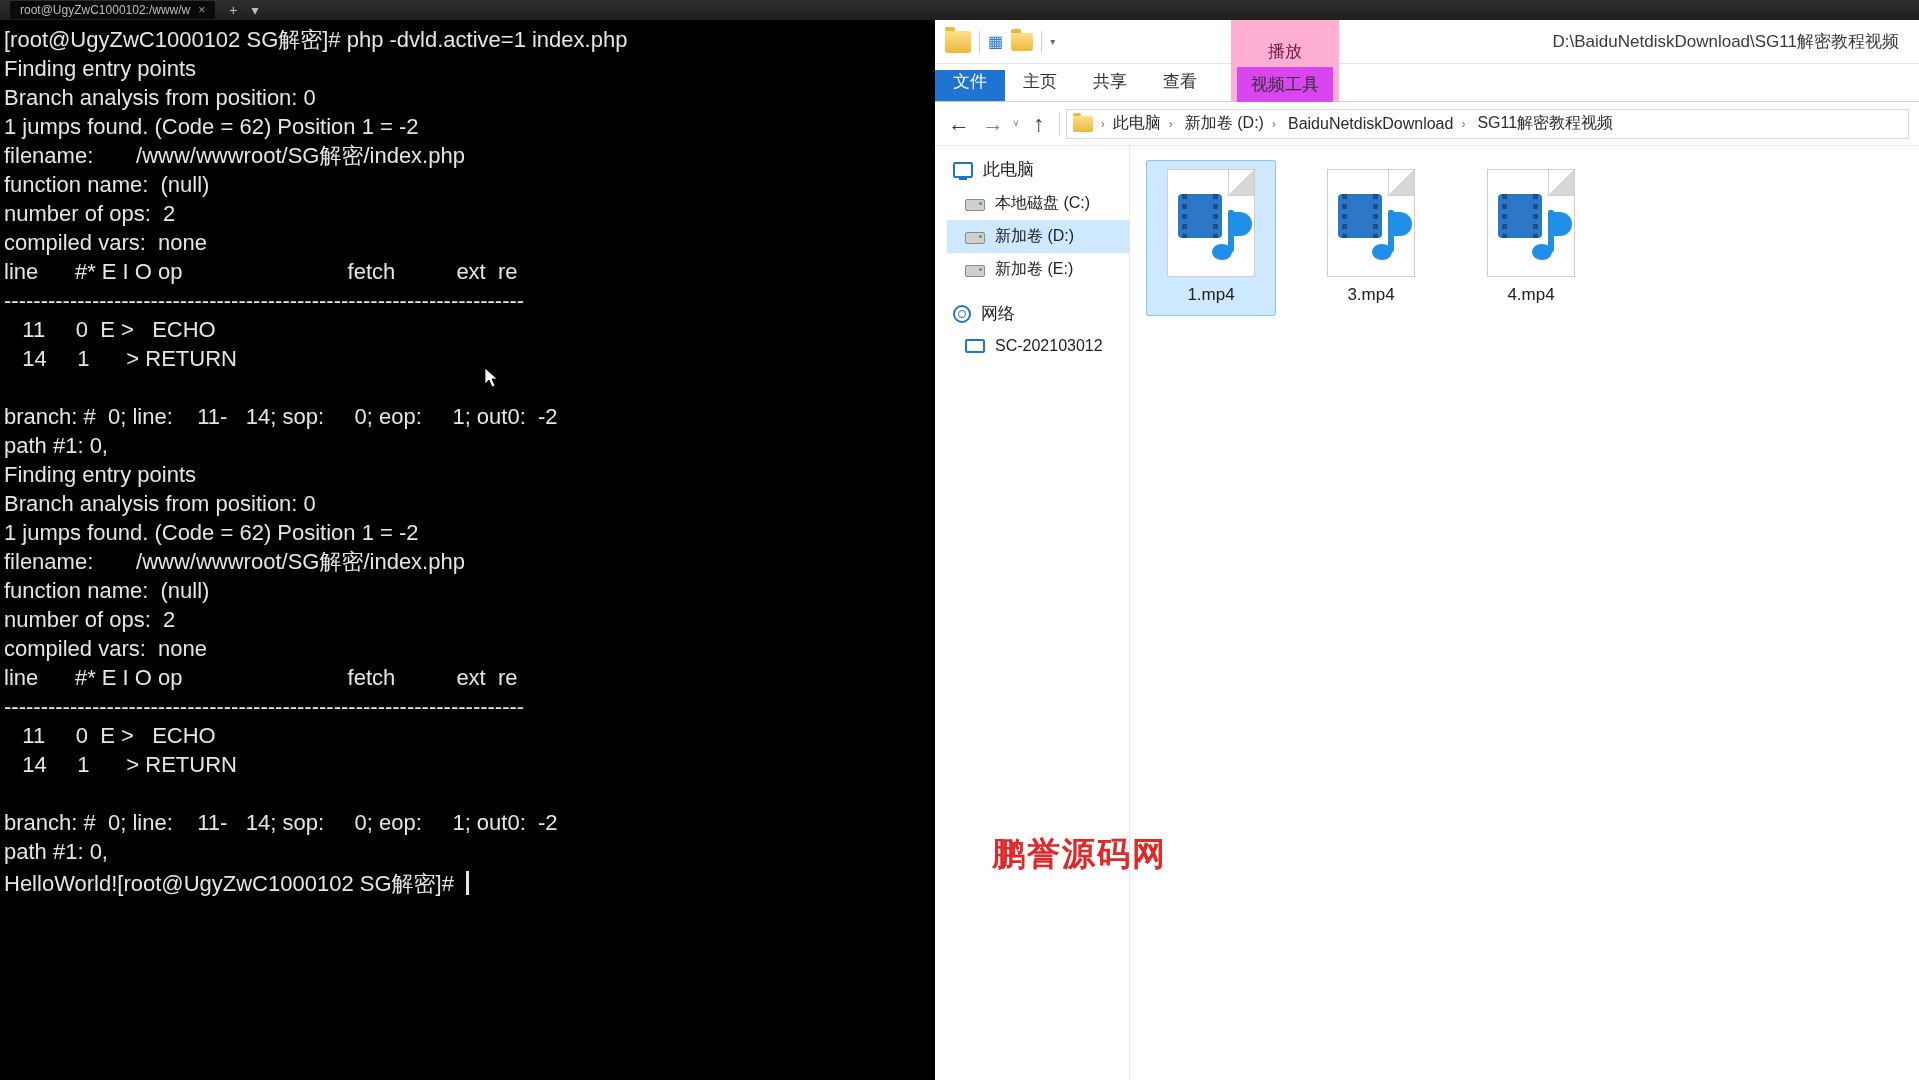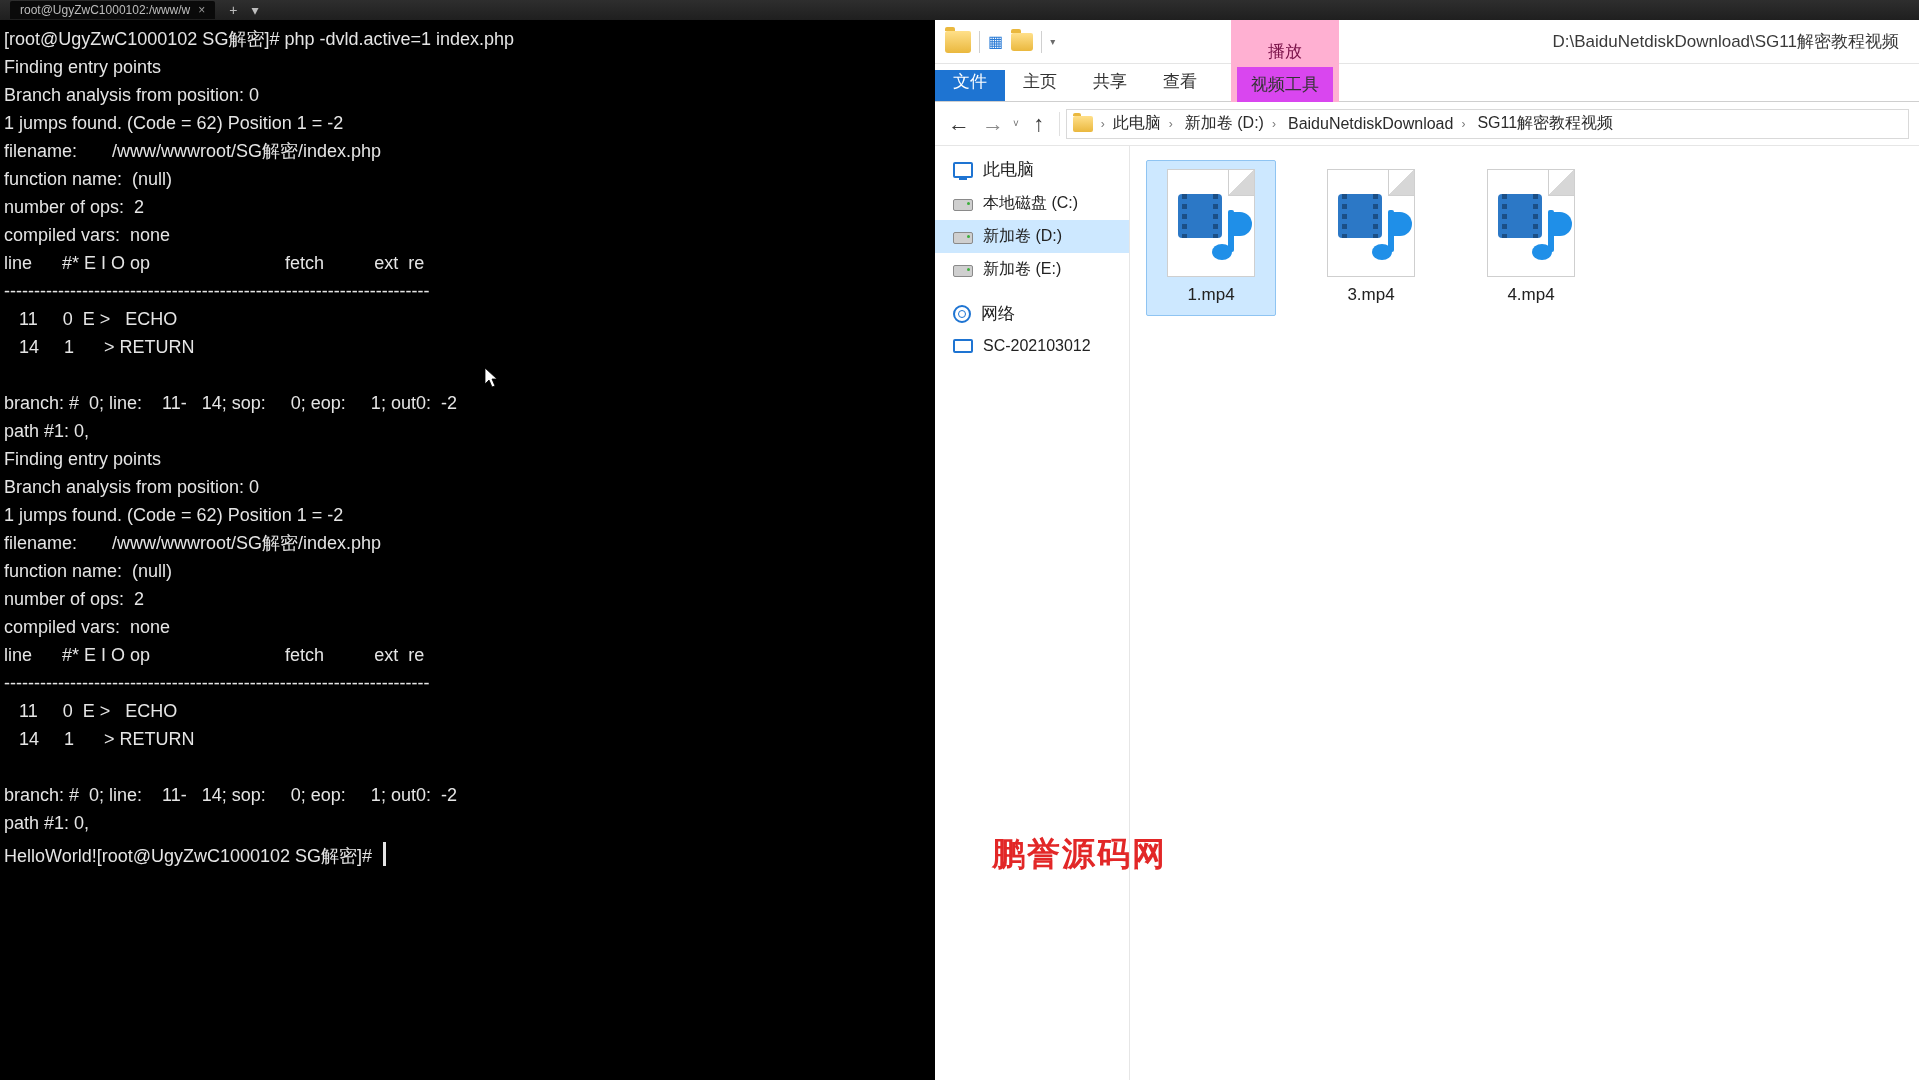--- a/index.html
+++ b/index.html
@@ -6,21 +6,21 @@
   html, body { width: 1919px; height: 1080px; overflow: hidden; background: #e8e8e8; }
   .screen { position: relative; width: 1919px; height: 1080px; background: #000; }
 
   
   .top-tabbar { position: absolute; top: 0; left: 0; right: 0; height: 20px; background: linear-gradient(#2e2e2e,#1f1f1f); display:flex; align-items:center; }
   .top-tab { height: 18px; line-height:18px; padding:0 10px; background:#0a0a0a; color:#bdbdbd; font-size:12px; border-radius:2px 2px 0 0; margin-left:10px; display:flex; align-items:center; gap:8px; }
   .top-tab-close { color:#9a9a9a; font-size:12px; }
   .top-tab-plus, .top-tab-dd { color:#bdbdbd; margin-left:14px; font-size:14px; }
 
   
-  .terminal { position: absolute; top: 20px; left: 0; width: 935px; bottom: 0; background: #000; color: #e5e5e5; font-family: "Consolas","Courier New",monospace; font-size: 18px; line-height: 27px; white-space: pre; overflow: hidden; padding: 6px 0 0 4px; }
+  .terminal { position: absolute; top: 20px; left: 0; width: 935px; bottom: 0; background: #000; color: #e5e5e5; font-family: "Consolas","Courier New",monospace; font-size: 22px; line-height: 27px; white-space: pre; overflow: hidden; padding: 6px 0 0 4px; }
   .terminal .cursor { display:inline-block; width:3px; height:24px; background:#e5e5e5; transform:translateY(4px); margin-left:6px;}
   .mouse-pointer { position:absolute; top:367px; left:484px; width:14px; height:22px; }
   .mouse-pointer svg { width:14px; height:22px; }
 
   
   .explorer { position: absolute; top: 20px; left: 935px; right: 0; bottom: 0; background: #fff; }
   .titlebar { height: 44px; display:flex; align-items:center; padding:0 10px; background: #fff; border-bottom: 1px solid #e5e5e5; }
   .qat { display:flex; align-items:center; gap:8px; }
   .qat-folder { width:26px; height:22px; background:linear-gradient(#ffe08a,#eab83e); border-radius:2px 2px 3px 3px; position:relative; }
   .qat-folder:before{content:"";position:absolute;top:-4px;left:0;width:10px;height:4px;background:#eab83e;border-radius:2px 2px 0 0;}
@@ -42,21 +42,21 @@
   .nav-sep { width:1px; height:24px; background:#e0e0e0; }
   .crumbs { flex:1; height:30px; border:1px solid #d9d9d9; display:flex; align-items:center; gap:4px; padding:0 6px; }
   .crumb-folder { width:20px; height:16px; background:linear-gradient(#ffe08a,#eab83e); border-radius:2px; margin-right:4px; position:relative;}
   .crumb-folder:before{content:"";position:absolute;top:-3px;left:0;width:8px;height:3px;background:#eab83e;border-radius:2px 2px 0 0;}
   .crumb { font-size:16px; color:#2b2b2b; display:flex; align-items:center; gap:8px; padding:0 4px;}
   .crumb-sep { color:#7a7a7a; font-size:12px; } 
   .explorer-body { position:absolute; top: calc(44px + 38px + 44px); left:0; right:0; bottom:0; display:flex; }
 
   .sidebar { width:195px; border-right:1px solid #e6e6e6; padding:6px 0; }
   .side-item { display:flex; align-items:center; gap:10px; padding:6px 10px 6px 18px; font-size:17px; color:#222; }
-  .side-sub { padding-left:18px; font-size:16px; }
+  .side-sub { padding-left:18px; font-size:16px;margin-left:12px; }
   .side-item.selected, .side-sub.selected { background:#cde8ff; }
   .ico { width:20px; height:16px; display:inline-block; }
   .ico-pc { width:20px; height:16px; border:2px solid #1e74d2; border-radius:2px; position:relative;}
   .ico-pc:after{content:"";position:absolute;left:4px;right:4px;bottom:-4px;height:2px;background:#1e74d2;}
   .ico-drive { width:20px; height:12px; background:#cfcfcf; border:1px solid #8a8a8a; border-radius:2px; position:relative; margin-top:2px;}
   .ico-drive:before{content:"";position:absolute;right:2px;top:2px;width:3px;height:3px;background:#3cae3c;border-radius:50%;}
   .ico-net { width:18px;height:18px;border:2px solid #1e74d2;border-radius:50%; position:relative;}
   .ico-net:before{content:"";position:absolute;inset:3px;border:1px solid #1e74d2;border-radius:50%;}
   .ico-mon { width:20px;height:14px;border:2px solid #1e74d2;border-radius:2px; }
 

